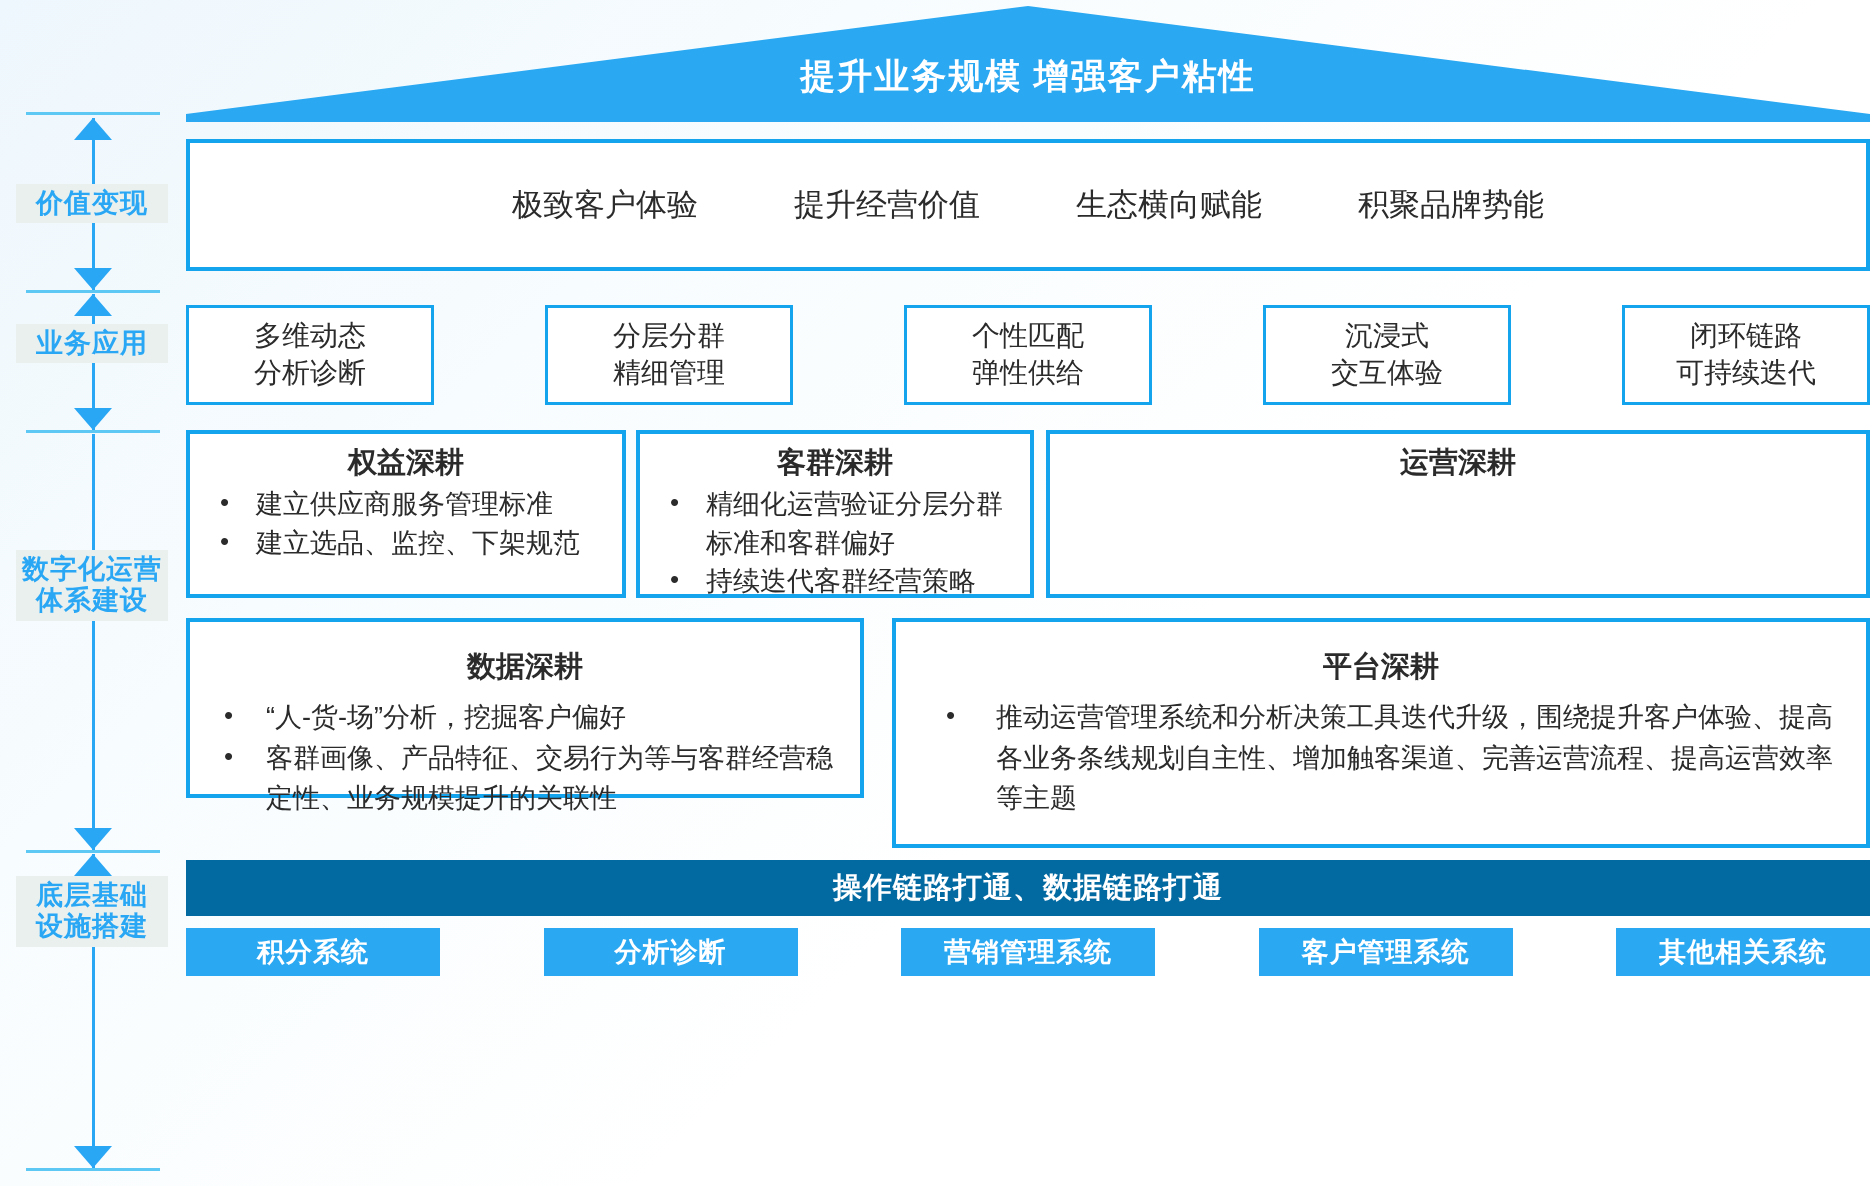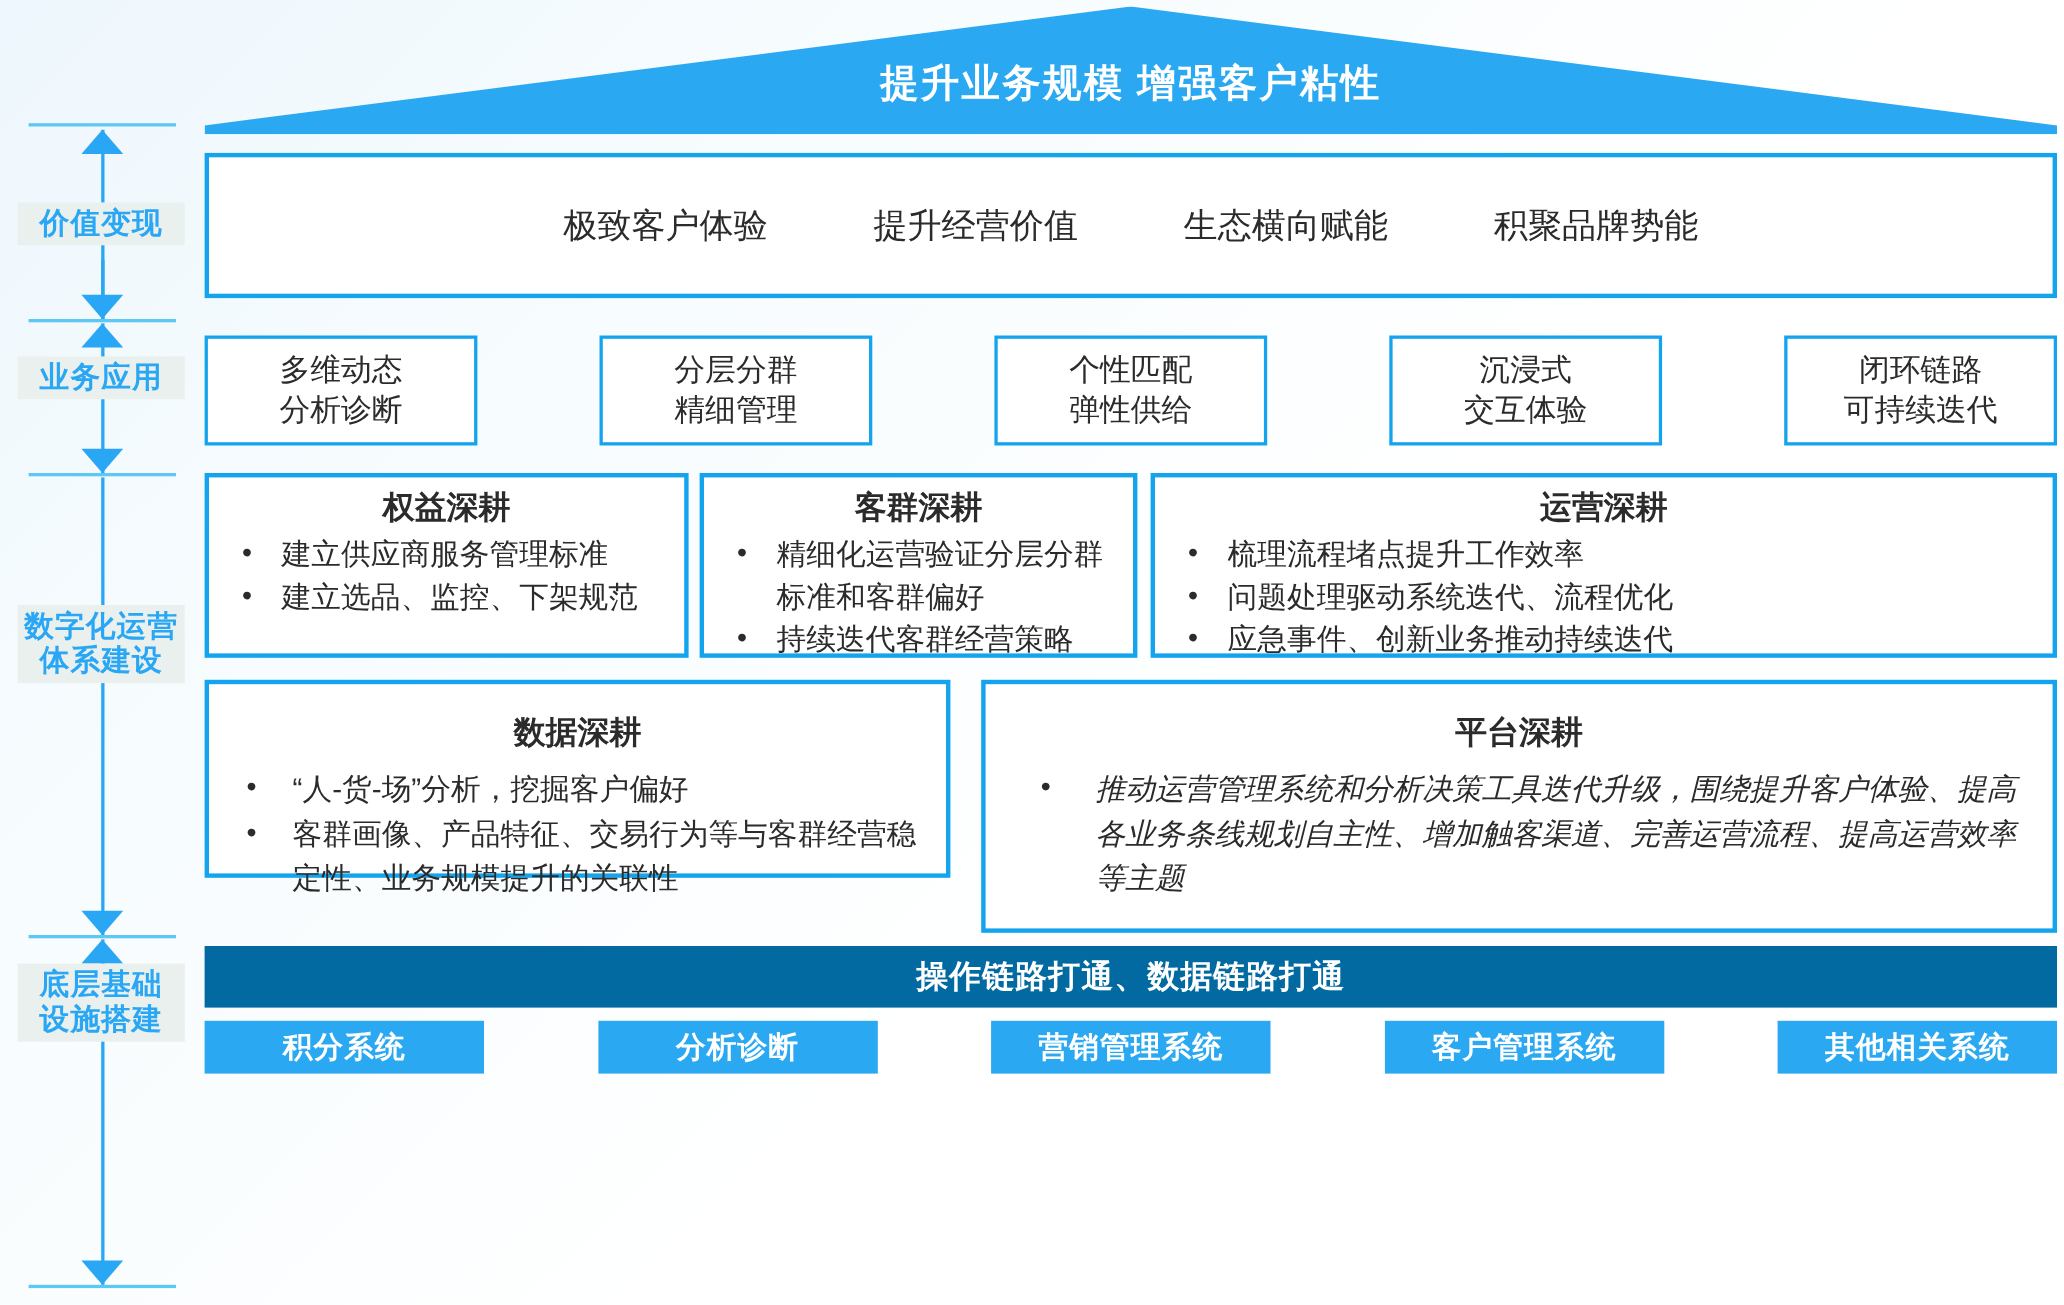--- a/index.html
+++ b/index.html
@@ -101,21 +101,21 @@
   #card-quanyi{left:186px;top:430px;width:440px;height:168px;}
   #card-kequn{left:636px;top:430px;width:398px;height:168px;}
   #card-yunying{left:1046px;top:430px;width:824px;height:168px;}
   #card-shuju{left:186px;top:618px;width:678px;height:180px;}
   #card-pingtai{left:892px;top:618px;width:978px;height:230px;}
 
   #card-shuju .card-title,#card-pingtai .card-title{margin:18px 0 14px 0;}
   #card-shuju li,#card-pingtai li{line-height:1.5;}
   #card-shuju li{padding-left:64px;}
   #card-shuju li::before{left:22px;}
-  #card-pingtai li{padding-left:88px;font-style:italic;}
+  #card-pingtai li{padding-left:88px;}
   #card-pingtai li::before{left:38px;}
 
   
   #link-bar{left:186px;top:860px;width:1684px;height:56px;font-size:29px;letter-spacing:1px;}
   #sys-row{position:absolute;left:186px;top:928px;width:1684px;height:48px;
     display:flex;justify-content:space-between;}
   .sys-cell{
     width:254px;height:48px;box-sizing:border-box;
     background:#2aa8f2;color:#ffffff;font-size:27px;font-weight:bold;
     display:flex;align-items:center;justify-content:center;letter-spacing:1px;
@@ -215,25 +215,20 @@
   <div class="card" id="card-kequn">
     <div class="card-title">客群深耕</div>
     <ul>
       <li>精细化运营验证分层分群标准和客群偏好</li>
       <li>持续迭代客群经营策略</li>
     </ul>
   </div>
 
   <div class="card" id="card-yunying">
     <div class="card-title">运营深耕</div>
-    <ul>
-      <li>梳理流程堵点提升工作效率</li>
-      <li>问题处理驱动系统迭代、流程优化</li>
-      <li>应急事件、创新业务推动持续迭代</li>
-    </ul>
   </div>
 
   <div class="card" id="card-shuju">
     <div class="card-title">数据深耕</div>
     <ul>
       <li>“人-货-场”分析，挖掘客户偏好</li>
       <li>客群画像、产品特征、交易行为等与客群经营稳定性、业务规模提升的关联性</li>
     </ul>
   </div>
 

